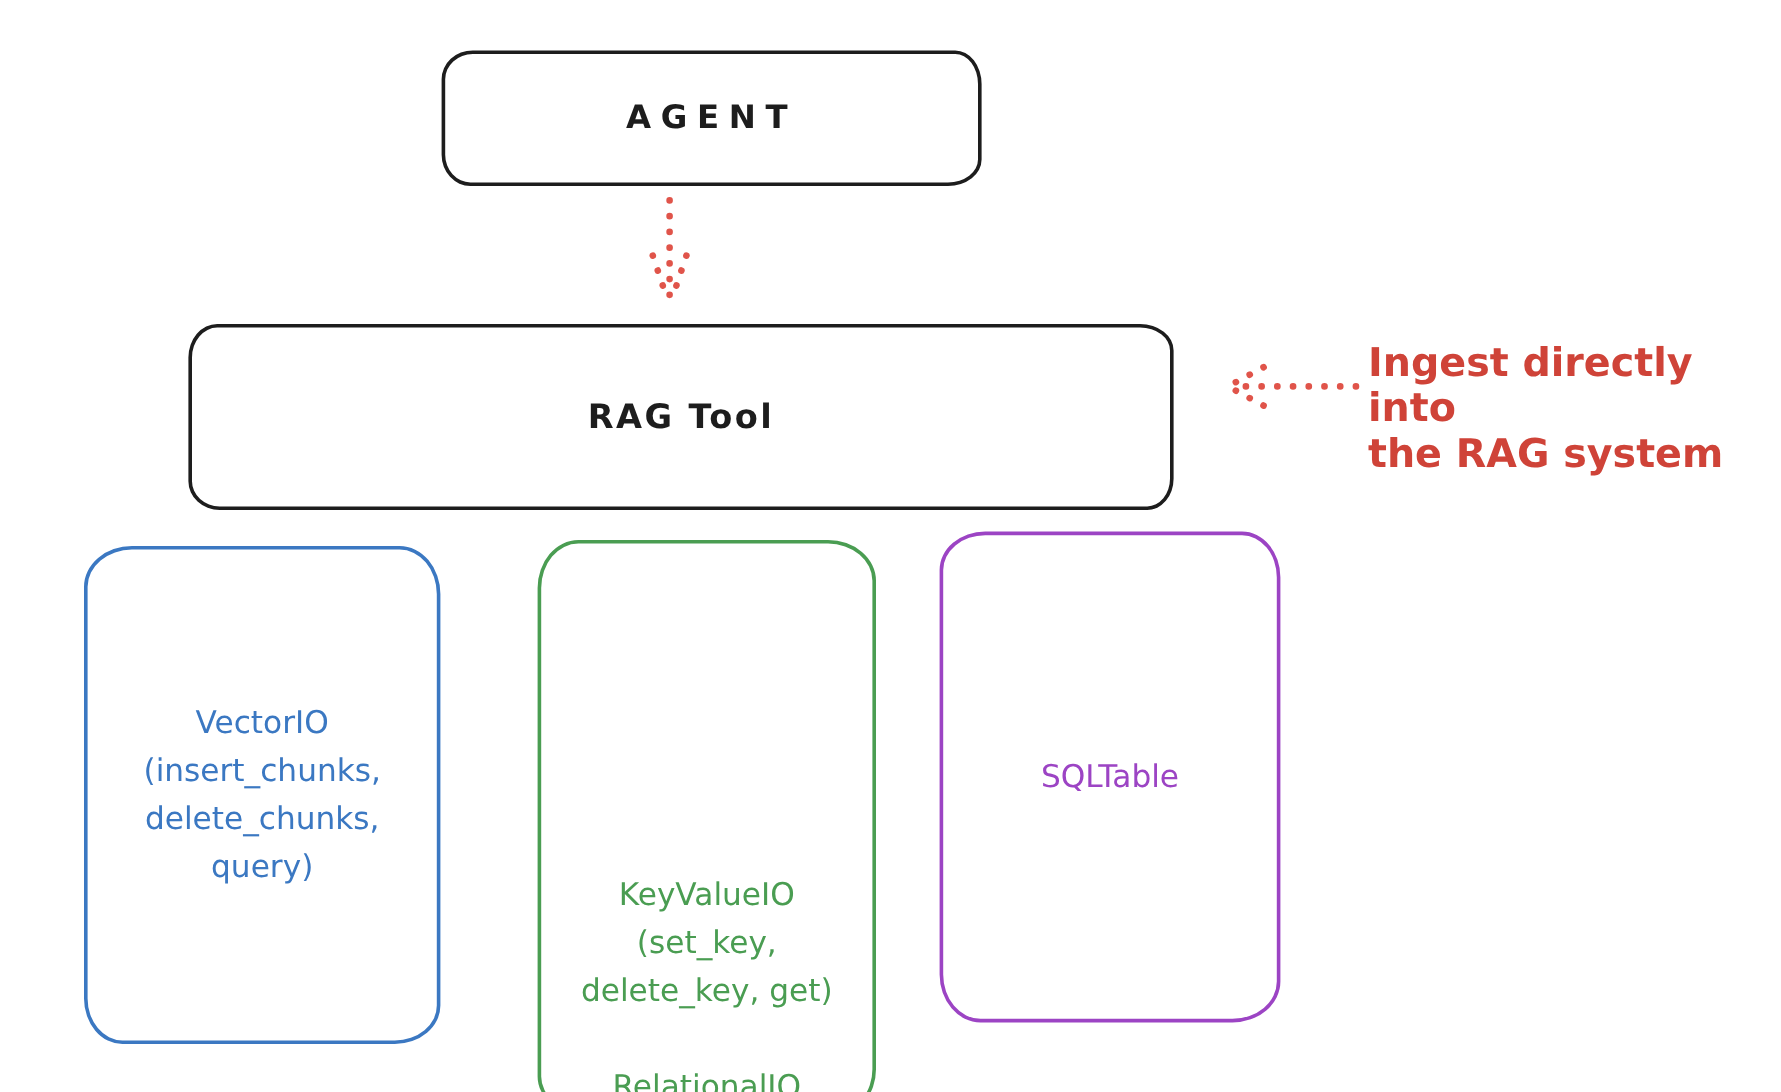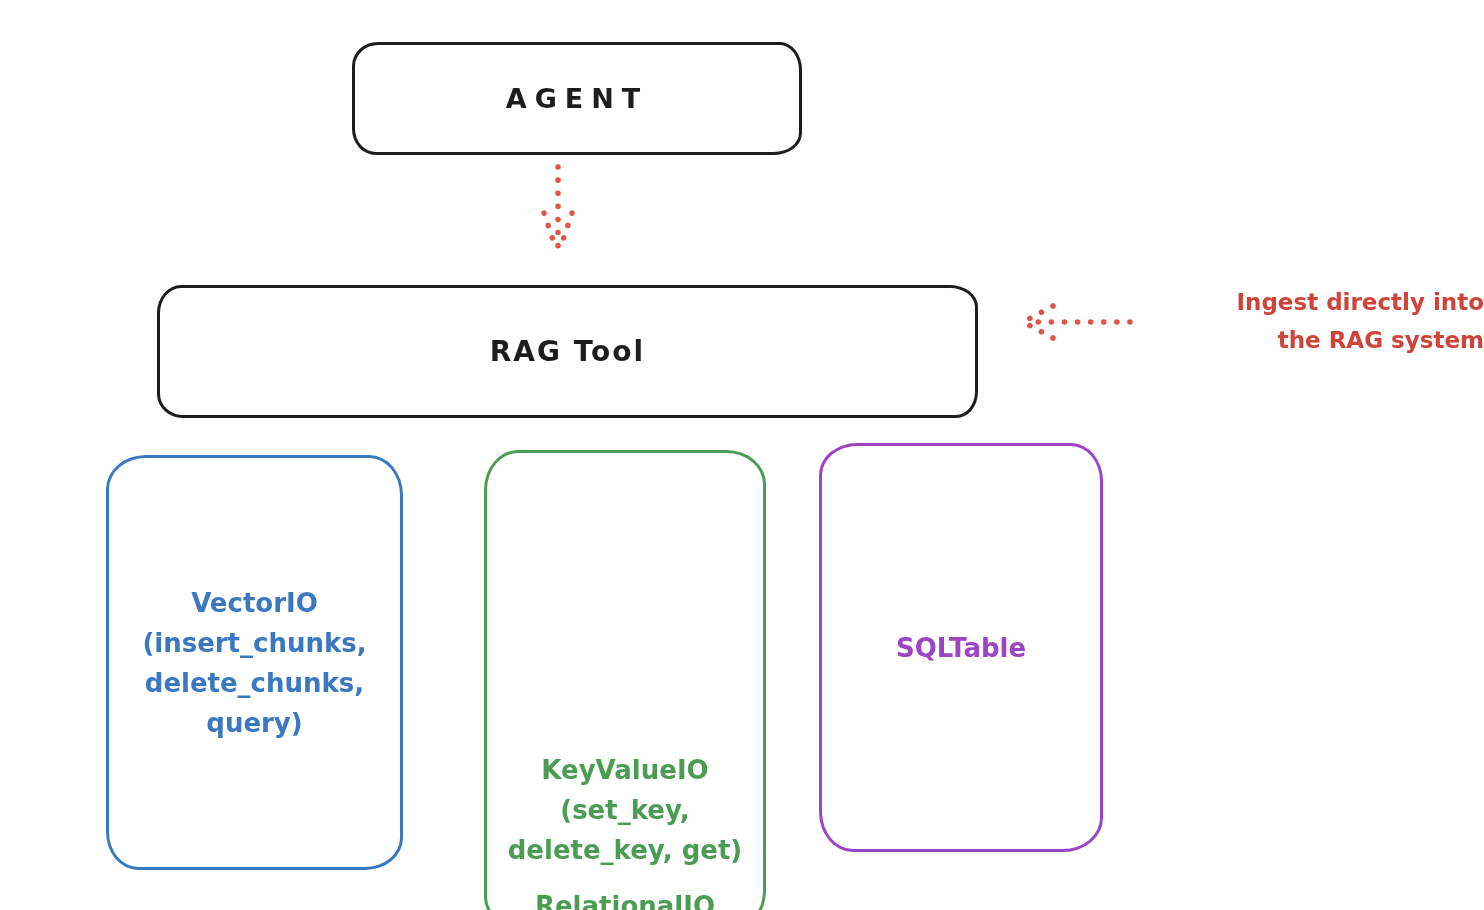--- a/index.html
+++ b/index.html
@@ -22,48 +22,47 @@
     display: flex;
     align-items: center;
     justify-content: center;
     text-align: center;
   }
   .ink-box {
     border: 3.5px solid #1d1d1d;
     color: #1d1d1d;
   }
   .agent-box {
-    left: 352px; top: 42px;
+    left: 368px; top: 42px;
     width: 450px; height: 113px;
     border-radius: 26px 22px 28px 24px / 24px 28px 22px 26px;
   }
   .agent-box .label {
     font-size: 27px;
     font-weight: bold;
     letter-spacing: 8px;
   }
   .rag-box {
-    left: 157px; top: 285px;
-    width: 821px; height: 133px;
+    left: 157px; top: 270px;
+    width: 821px; height: 155px;
     border-radius: 24px 28px 22px 26px / 28px 22px 26px 24px;
   }
   .rag-box .label {
     font-size: 28px;
     font-weight: bold;
     letter-spacing: 2px;
   }
   .io-box {
     border-width: 3.5px;
     border-style: solid;
     flex-direction: column;
-    gap: 16px;
+    gap: 40px;
     font-size: 26px;
-    font-weight: bold;
+    font-weight: normal;
     line-height: 40px;
-    margin-left: 36px;
   }
   .io-box .title {
     white-space: pre-line;
   }
   .io-box-0 {
     left: 70px; top: 455px;
     width: 297px; height: 415px;
     border-radius: 40px 34px 38px 32px / 34px 40px 32px 38px;
   }
   .io-box-1 {
@@ -74,22 +73,22 @@
   }
   .io-box-2 {
     left: 783px; top: 443px;
     width: 284px; height: 409px;
     border-radius: 38px 32px 40px 34px / 32px 38px 34px 40px;
   }
   .annotation {
     position: absolute;
     left: 1140px; top: 283px;
     width: 344px;
-    text-align: right;
-    font-size: 23px;
+    text-align: left;
+    font-size: 33px;
     font-weight: bold;
     line-height: 38px;
     white-space: pre-line;
   }
   .arrows {
     position: absolute;
     left: 0; top: 0;
     width: 1484px;
     height: 910px;
     pointer-events: none;

